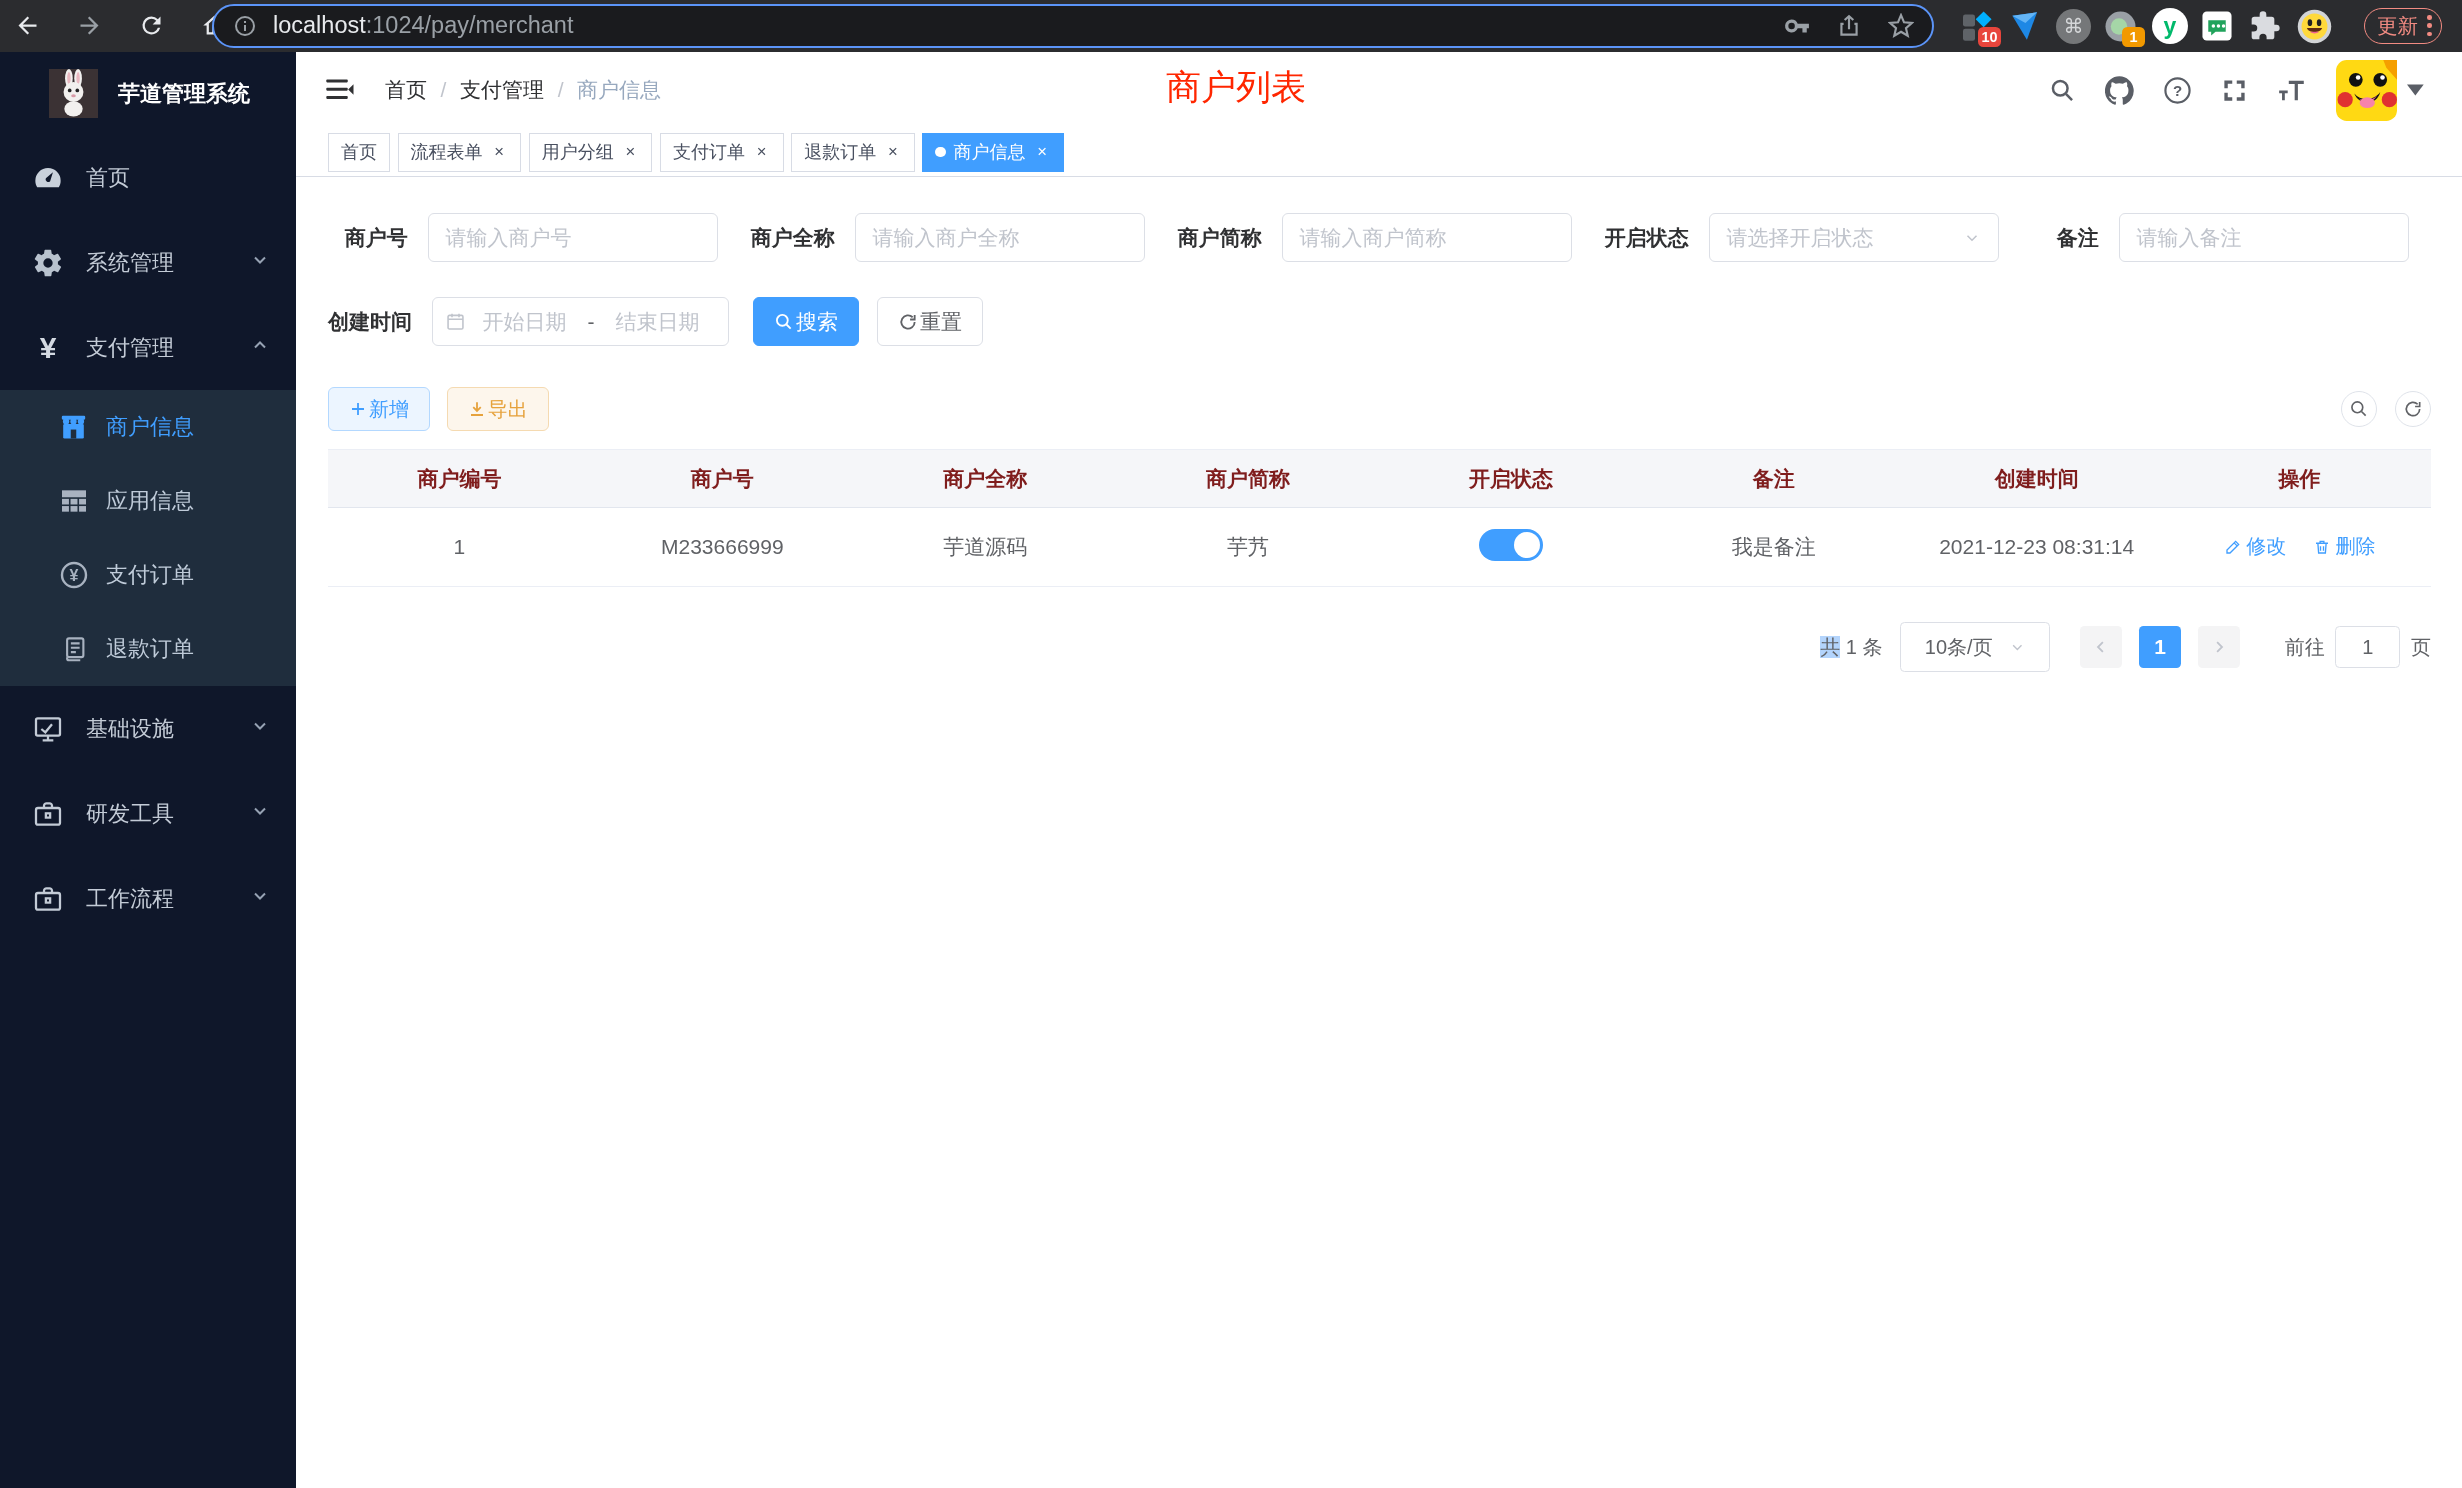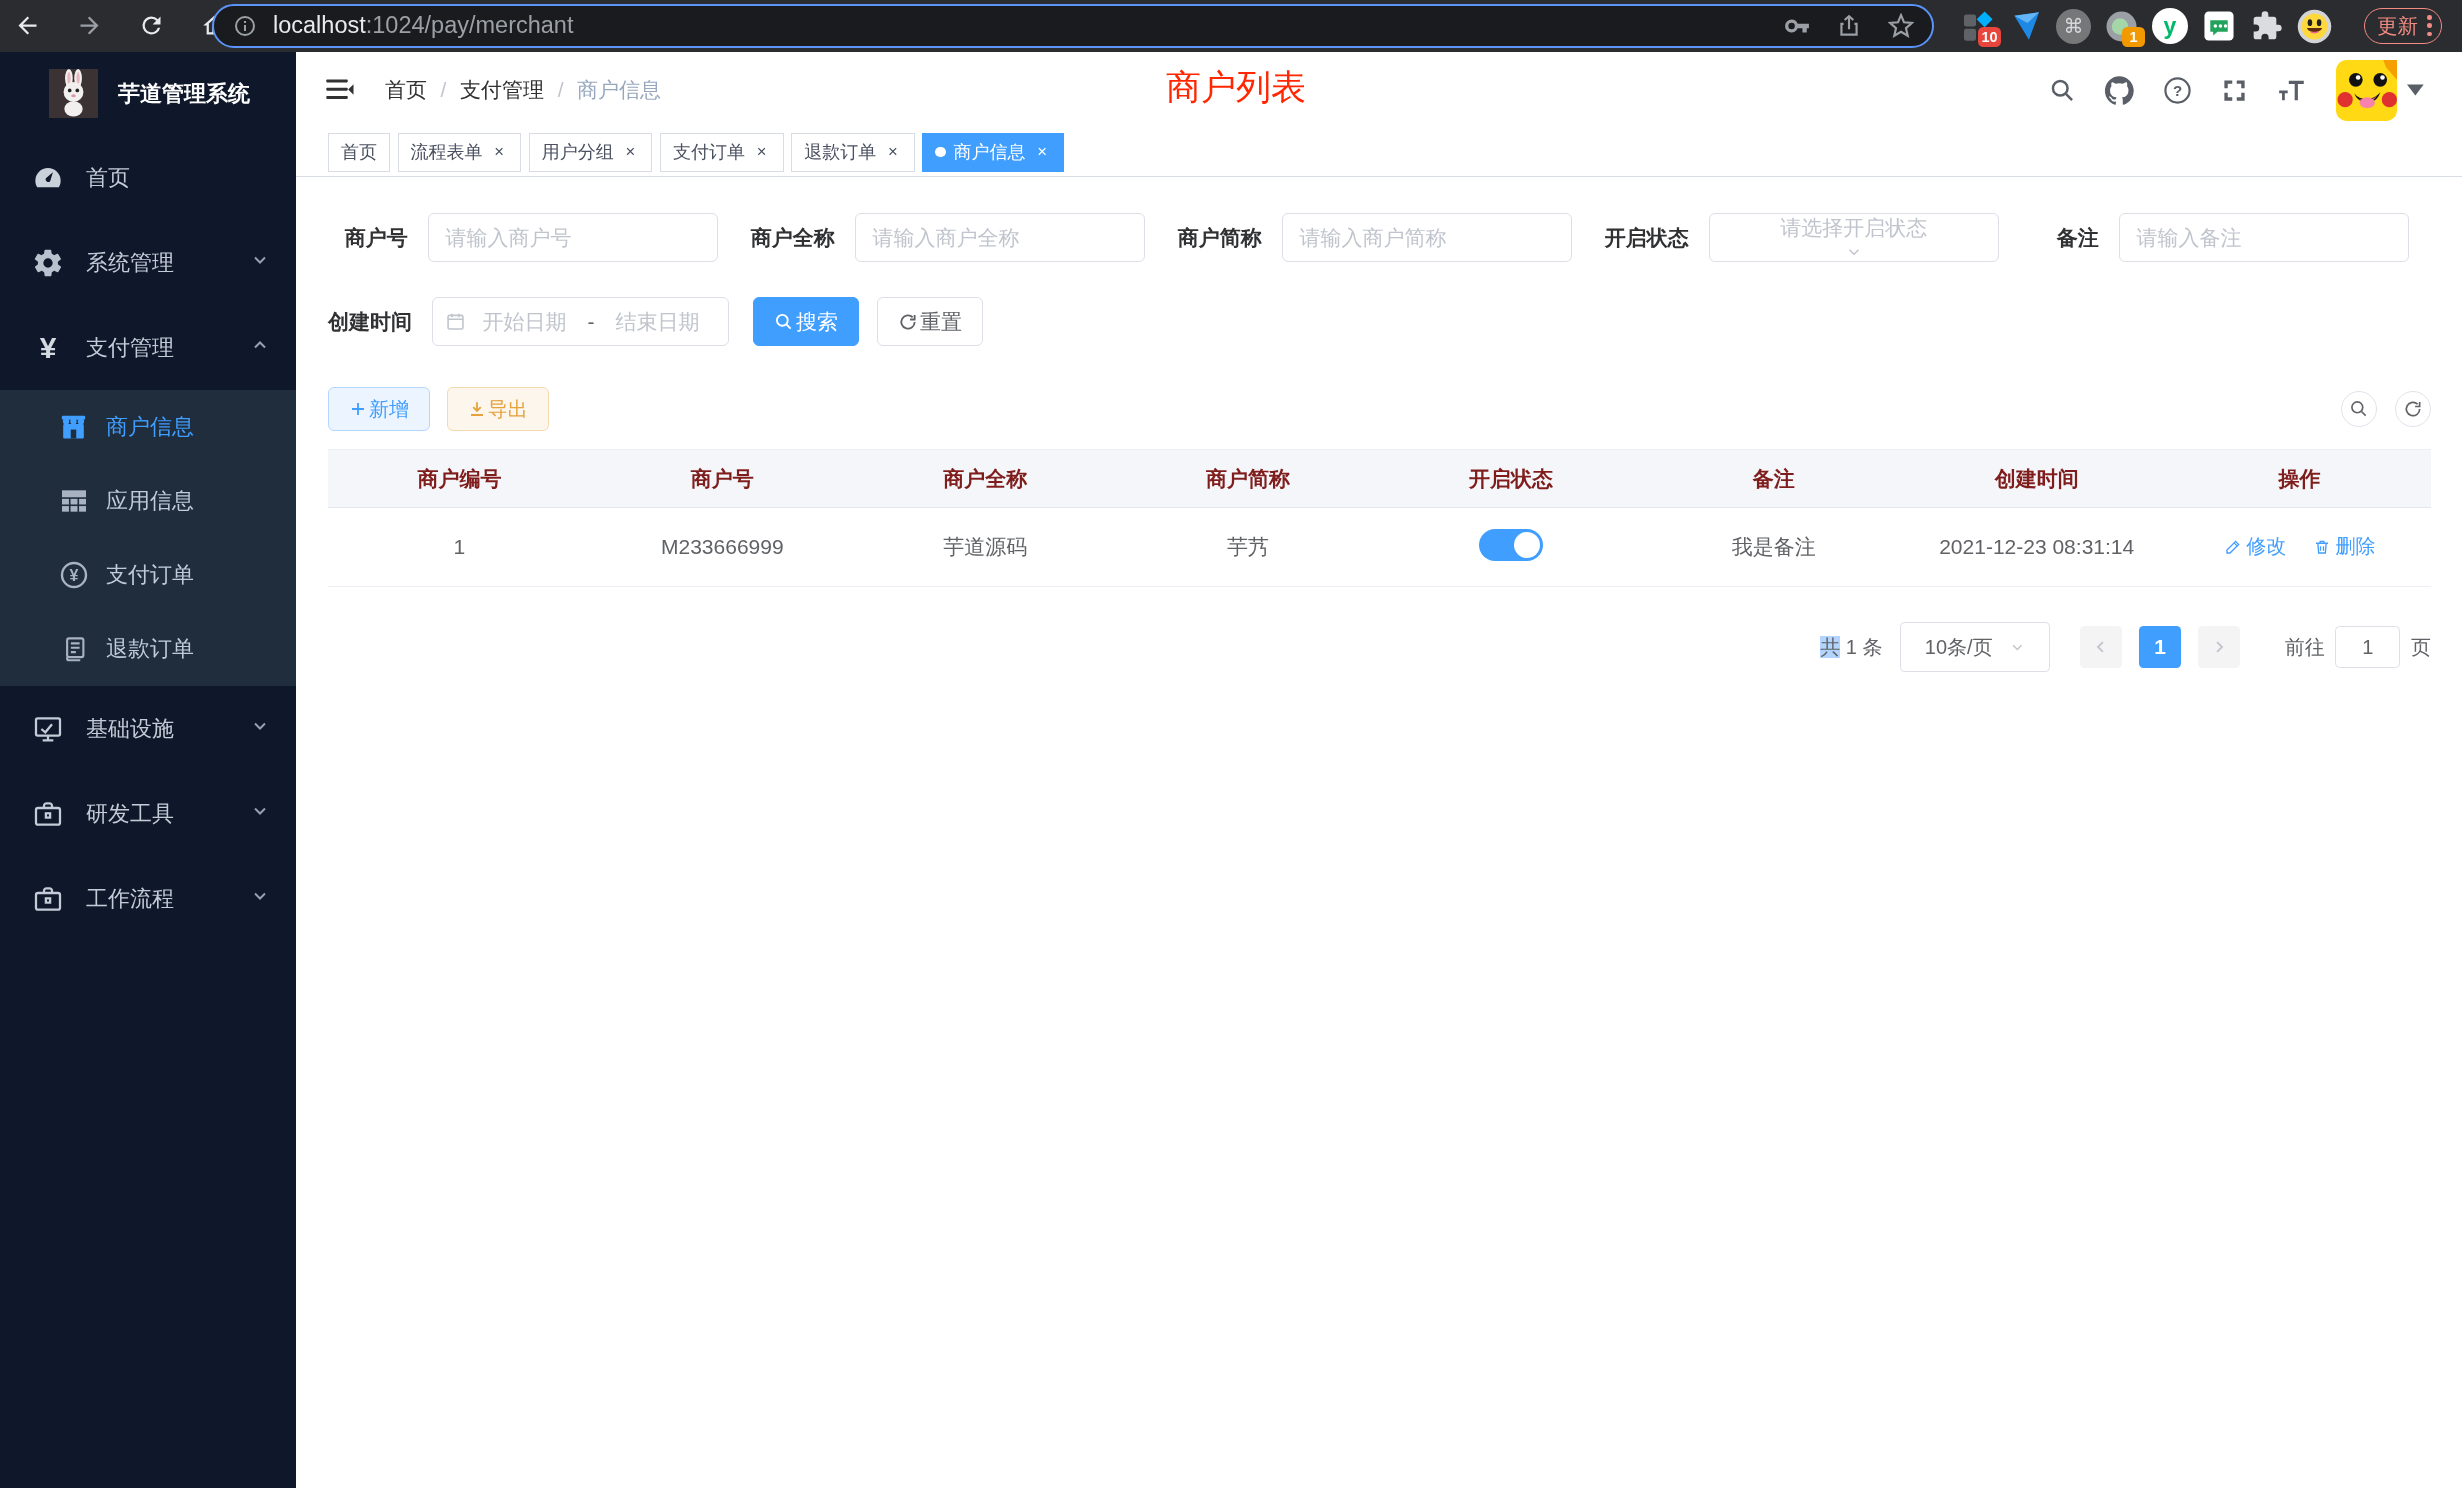--- a/index.html
+++ b/index.html
@@ -9,21 +9,21 @@
   
   .chrome { position:absolute; left:0; top:0; width:2462px; height:52px; background:#2b2c2f; }
   .chrome .nav-ic { position:absolute; top:10.6px; width:30px; height:30px; display:flex; align-items:center; justify-content:center; }
   .urlbar { position:absolute; left:212px; top:3.8px; width:1722px; height:44px; border-radius:22px;
     background:#1a1b1e; border:2.3px solid #5b94f8; display:flex; align-items:center; padding:0 18px; }
   .urlbar .u-ic { width:26px; height:26px; flex:0 0 auto; display:flex; align-items:center; justify-content:center; }
   .url-text { margin-left:15px; font-size:23.5px; color:#9aa0a6; white-space:nowrap; flex:1; }
   .url-text .host { color:#e8eaed; }
   .urlbar .right-ics { display:flex; align-items:center; gap:26px; }
   .ext-row { position:absolute; left:1960px; top:0; height:52px; display:flex; align-items:center; gap:13px; }
-  .ext { position:relative; width:35px; height:35px; display:flex; align-items:center; justify-content:center; }
+  .ext { position:relative; width:35px; height:35px; display:flex; align-items:center; justify-content:flex-start; }
   .badge { position:absolute; right:-6px; bottom:-3px; min-width:23px; height:20px; border-radius:5.3px;
     color:#fff; font-size:14.4px; font-weight:bold; display:flex; align-items:center; justify-content:center; padding:0 3px; }
   .badge.red { background:#e8453c; }
   .badge.orange { background:#f29900; }
   .circ { border-radius:50%; display:flex; align-items:center; justify-content:center; }
   .update-pill { position:absolute; left:2364px; top:7.6px; height:36px; border:1.5px solid #f28b82; border-radius:20px;
     display:flex; align-items:center; padding:0 9px 0 12px; gap:9px; color:#f28b82; font-size:20.5px; }
   .kebab { display:flex; flex-direction:column; gap:3.8px; }
   .kebab i { width:4.5px; height:4.5px; border-radius:50%; background:#f28b82; }
 
@@ -66,21 +66,21 @@
 
   .content { padding:36px 32px 0 32px; }
   .f-row { display:flex; align-items:center; height:49px; }
   .f-row + .f-row { margin-top:35px; }
   .f-label { font-size:21px; font-weight:bold; color:#303133; white-space:nowrap; }
   .f-input { width:290px; height:49px; border:0.8px solid #dcdfe6; border-radius:6px; padding:0 16.7px;
     font-size:21px; color:#606266; outline:none; background:#fff;
     font-family:"Liberation Sans","DejaVu Sans",sans-serif; }
   input::placeholder { color:#c0c4cc; }
   .f-select { width:290px; height:49px; border:0.8px solid #dcdfe6; border-radius:6px; padding:0 16.7px;
-    display:flex; align-items:center; justify-content:space-between; cursor:pointer;flex-direction:column; }
+    display:flex; align-items:center; justify-content:space-between; cursor:pointer; }
   .f-select .ph { font-size:21px; color:#c0c4cc; }
   .date-range { width:297px; height:49px; border:0.8px solid #dcdfe6; border-radius:6px;
     display:flex; align-items:center; padding:0 12px; }
   .date-range .ph { font-size:21px; color:#c0c4cc; flex:1; text-align:center; }
   .date-range .sep { font-size:21px; color:#606266; padding:0 4.5px; }
   .btn { height:49px; border-radius:6px; font-size:21px; display:inline-flex; align-items:center;
     justify-content:center; gap:2px; cursor:pointer; border:0.8px solid #dcdfe6; background:#fff; color:#606266;
     padding:0 20px; white-space:nowrap; }
   .btn.primary { background:#409EFF; border-color:#409EFF; color:#fff; }
   .btn.plain-primary { background:#ecf5ff; border-color:#b3d8ff; color:#409EFF; height:44px; font-size:20px; }

